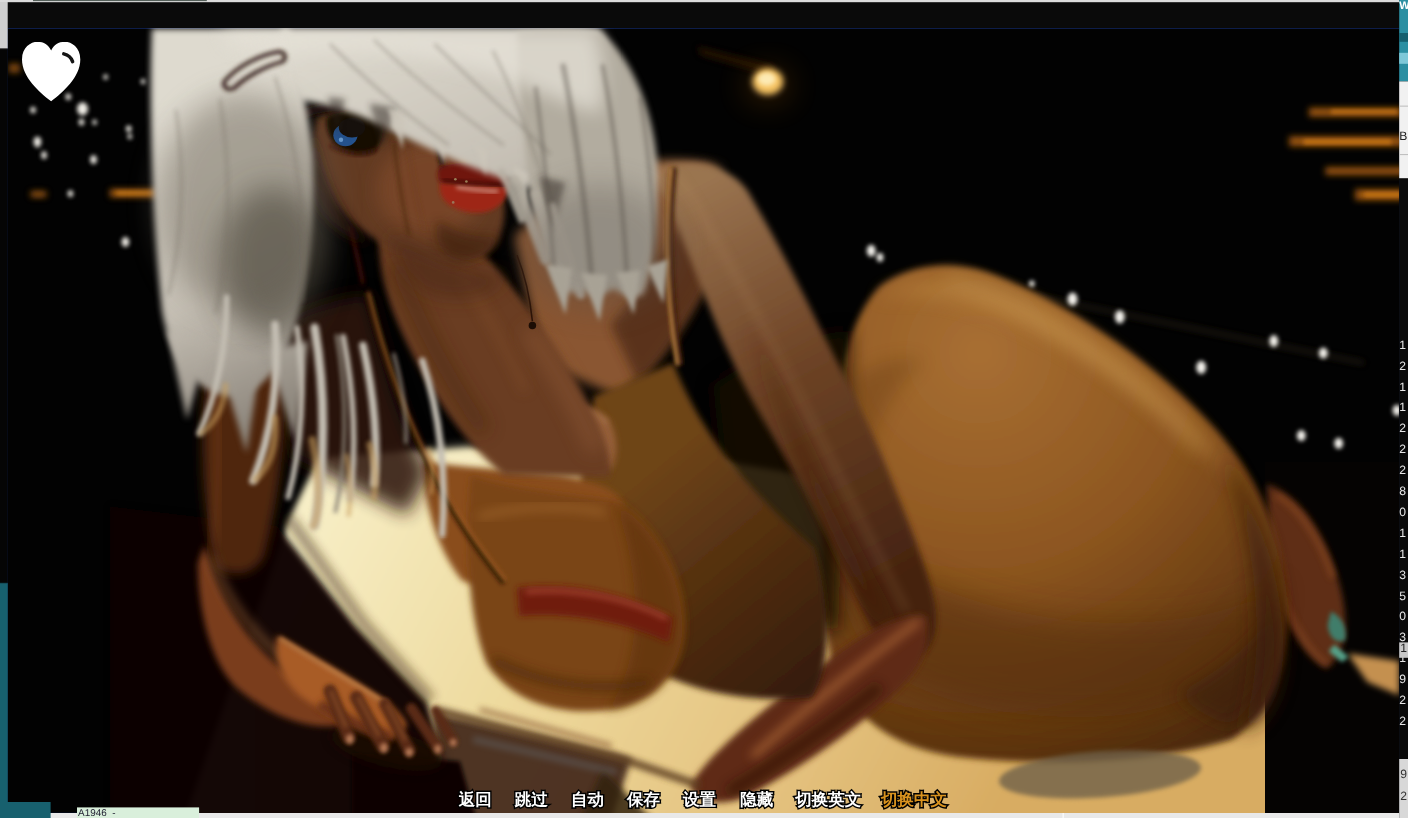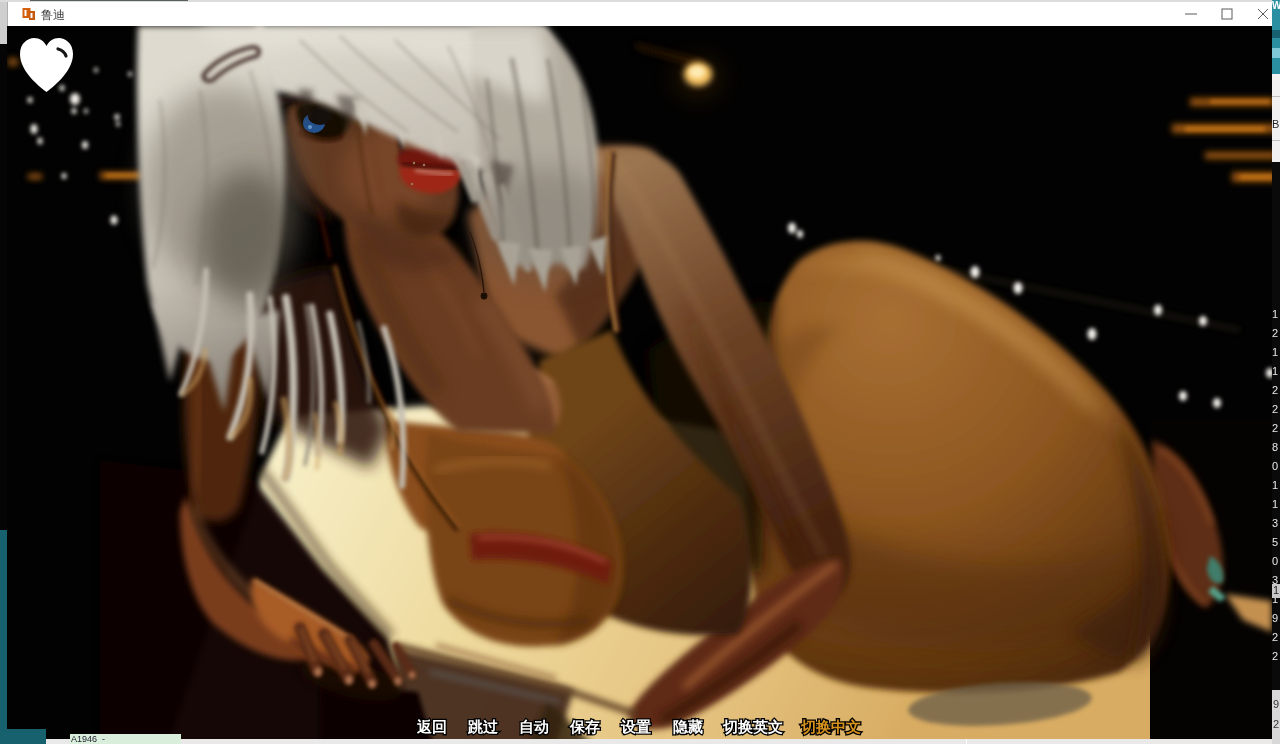--- a/index.html
+++ b/index.html
@@ -15,40 +15,20 @@
   #botstrip{left:0;top:739px;width:1280px;height:5px;background:#e9e9e9;}
   #leftteal{left:0;top:530px;width:7px;height:214px;background:#17606e;}
   #leftblack{left:0;top:44px;width:7px;height:486px;background:#050505;}
   #lefttop{left:0;top:2px;width:7px;height:42px;background:#cfcfcf;}
 </style>
 </head>
 <body>
 <div id="stage">
   <div class="abs" id="topstrip">
     <div class="abs" style="left:30px;top:0;width:158px;height:1px;background:#55605a;"></div>
-  </div>
-  <div class="abs" id="titlebar">
-    <svg class="abs" id="title-ico" viewBox="0 0 13 13">
-      <rect x="0" y="0" width="13" height="13" fill="#fff"></rect>
-      <rect x="0.5" y="1" width="8" height="10" fill="#d2600f"></rect>
-      <rect x="7" y="4" width="6" height="9" fill="#c55a0c"></rect>
-      <rect x="2.5" y="3" width="2" height="6" fill="#fff"></rect>
-      <rect x="8.5" y="6" width="2" height="5" fill="#fff"></rect>
-    </svg>
-    <div class="abs" id="title-txt">鲁迪</div>
-    <svg class="abs wbtn" style="left:1170px;width:26px;" viewBox="0 0 26 24">
-      <line x1="7" y1="12" x2="19" y2="12" stroke="#5a5a5a" stroke-width="1"></line>
-    </svg>
-    <svg class="abs wbtn" style="left:1206px;width:26px;" viewBox="0 0 26 24">
-      <rect x="8" y="7" width="10" height="10" fill="none" stroke="#5a5a5a" stroke-width="1"></rect>
-    </svg>
-    <svg class="abs wbtn" style="left:1242px;width:26px;" viewBox="0 0 26 24">
-      <line x1="8" y1="7" x2="18" y2="17" stroke="#5a5a5a" stroke-width="1"></line>
-      <line x1="18" y1="7" x2="8" y2="17" stroke="#5a5a5a" stroke-width="1"></line>
-    </svg>
   </div>
 
   <div class="abs" id="game">
     <svg width="1265" height="713" viewBox="7 26 1265 713">
       <defs>
         <filter id="b2" x="-50%" y="-50%" width="200%" height="200%">
             <feGaussianBlur stdDeviation="2"></feGaussianBlur>
           </filter>
         <filter id="b3" x="-50%" y="-50%" width="200%" height="200%">
             <feGaussianBlur stdDeviation="3"></feGaussianBlur>

